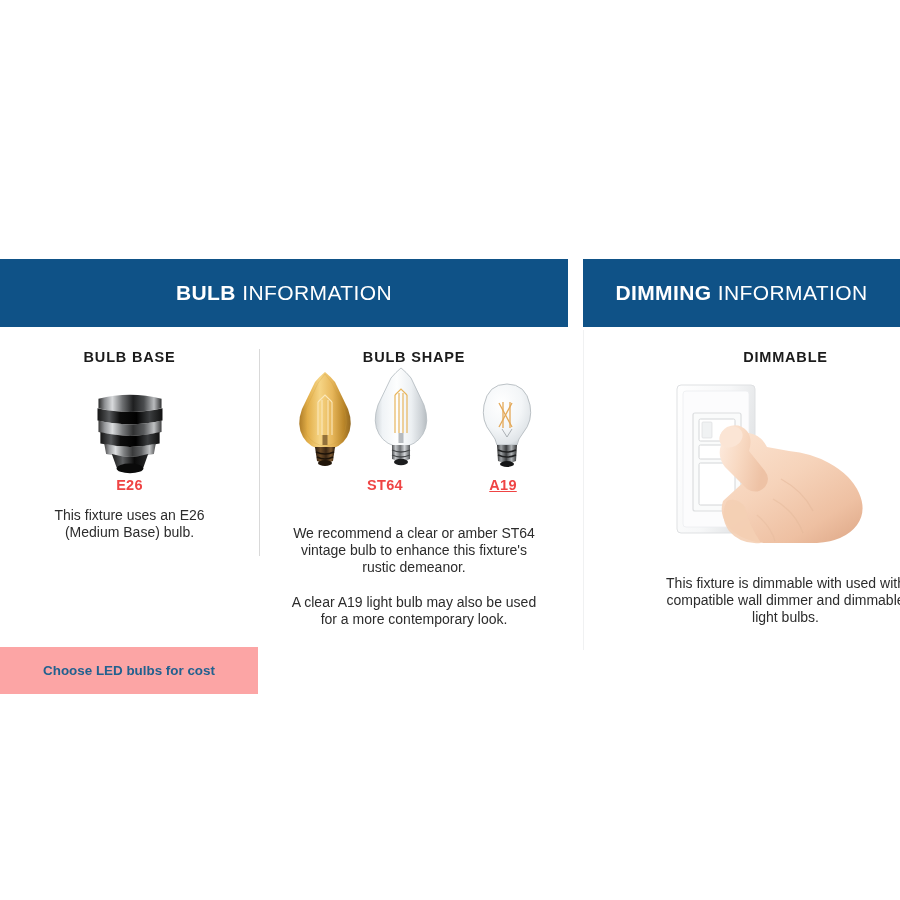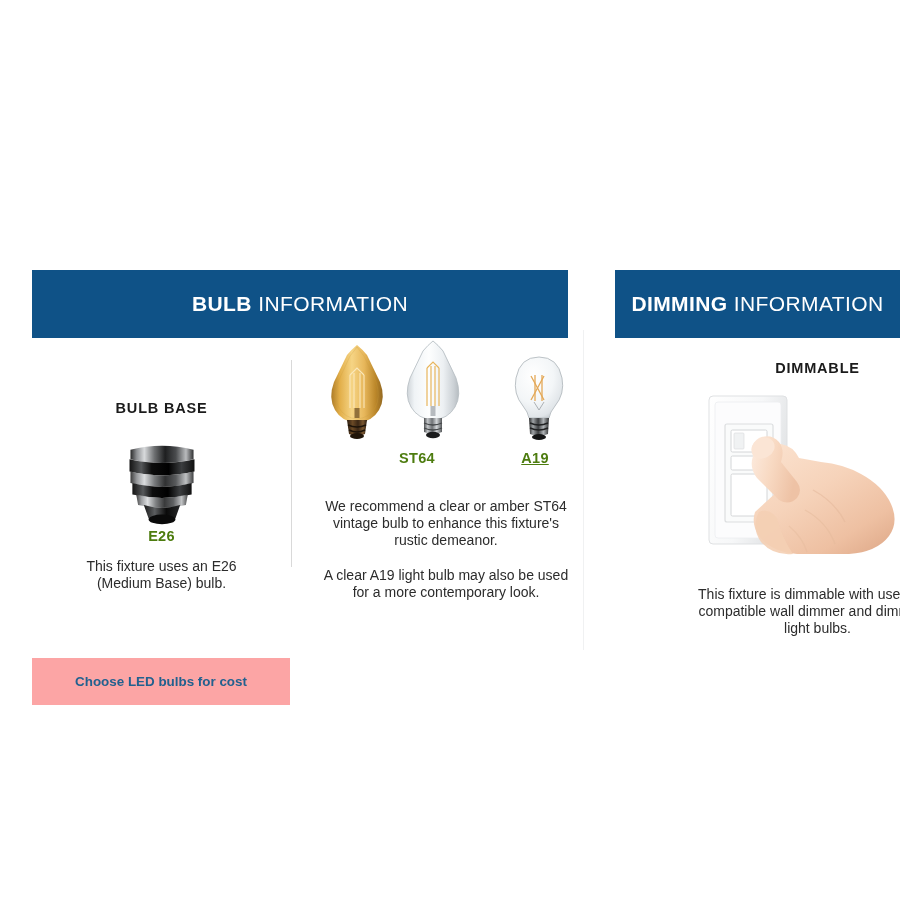--- a/index.html
+++ b/index.html
@@ -13,21 +13,21 @@
   }
 
   #page {
     position: relative;
     width: 900px;
     height: 900px;
     background: #ffffff;
   }
 
   
-  .panel { position: absolute; top: 270px; padding-left: 32px; }
+  .panel { position: absolute; top: 259px; }
 
   #panel-bulb    { left: 0px;   width: 568px; }
   #panel-dimming { left: 583px; width: 317px; }
 
   .panel-header {
     height: 68px;
     background: #0f5287;
     display: flex;
     align-items: center;
     justify-content: center;
@@ -39,21 +39,21 @@
   .panel-header .hdr-light::before { content: "\00a0"; }
 
   .panel-body { position: relative; }
 
   
   .col {
     position: absolute;
     top: 0;
     text-align: center;
   }
-  #col-base  { left: 0px;   width: 259px; margin-top: 40px; }
+  #col-base  { left: 0px;   width: 259px; }
   #col-shape { left: 260px; width: 308px; }
   #col-dim   { left: 0px;   width: 317px; margin-left: 44px; }
 
   .col-title {
     font-size: 14.5px;
     font-weight: bold;
     color: #1b1b1b;
     letter-spacing: 0.8px;
     padding-top: 22px;
   }
@@ -73,21 +73,21 @@
     left: 583px;
     top: 330px;
     width: 1px;
     height: 320px;
     background: #f0f1f2;
   }
 
   .caption {
     font-size: 14.5px;
     font-weight: bold;
-    color: #4d7c0f;
+    color: #ef4444;
     letter-spacing: 0.3px;
   }
 
   .body-text {
     font-size: 14px;
     line-height: 17px;
     color: #2c2c2c;
   }
   .body-text + .body-text { margin-top: 18px; }
 
@@ -194,20 +194,21 @@
           </svg>
         </div>
 
         <div class="caption">E26</div>
 
         <div class="body-text" style="margin-top:14px;padding:0 34px;">This fixture uses an E26 (Medium Base) bulb.</div>
       </div>
 
       <div class="col" id="col-shape">
 
+        <div class="col-title">BULB SHAPE</div>
 
         <div id="bulb-row">
 
           <svg class="bulb-svg" width="66" height="108" viewBox="0 0 66 108">
             <defs>
               <linearGradient id="amberGlass" x1="0" y1="0" x2="1" y2="0">
                 <stop offset="0" stop-color="#a9751c"></stop>
                 <stop offset="0.16" stop-color="#e0a93e"></stop>
                 <stop offset="0.40" stop-color="#f5d27e"></stop>
                 <stop offset="0.64" stop-color="#e6b352"></stop>

